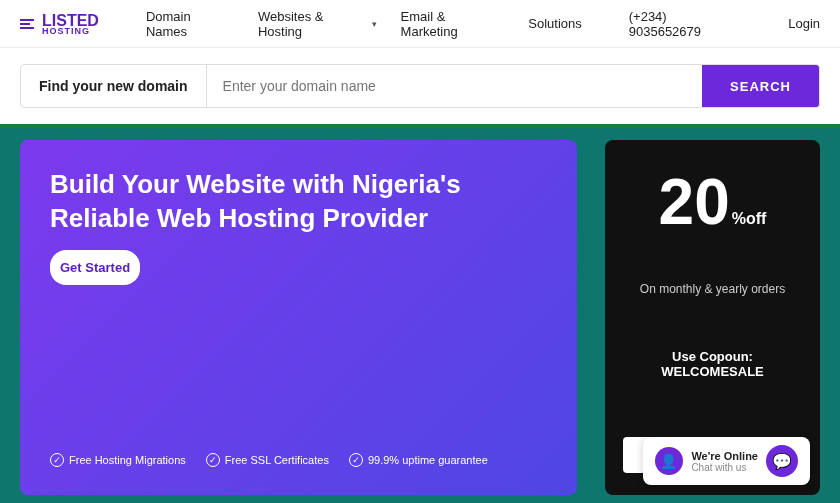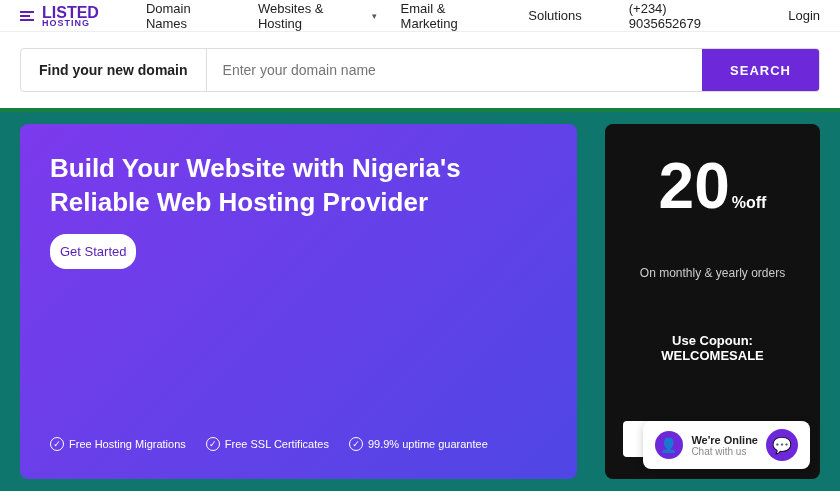--- a/index.html
+++ b/index.html
@@ -4,21 +4,21 @@
   <style>
     * { margin: 0; padding: 0; box-sizing: border-box; }
     body { font-family: Arial, sans-serif; width: 840px; height: 503px; overflow: hidden; background: #fff; }
 
     
     nav {
       display: flex;
       align-items: center;
       justify-content: space-between;
       padding: 0 20px;
-      height: 32px;
+      height: 48px;
       background: #fff;
       border-bottom: 1px solid #eee;
       gap: 47px;
     }
     .logo {
       display: flex;
       align-items: center;
       gap: 4px;
     }
     .logo-icon {
@@ -141,21 +141,21 @@
       max-width: 380px;
       margin-bottom: 20px;
     }
     .btn-get-started {
       display: inline-block;
       background: #fff;
       color: #5b21b6;
       padding: 10px 10px;
       border-radius: 16px;
       font-size: 13px;
-      font-weight: 400;
+      font-weight: 700;
       cursor: pointer;
       border: none;
       width: fit-content;
       margin-bottom: 20px;
     }
     .hero-badges {
       display: flex;
       gap: 20px;
       align-items: center;
     }

